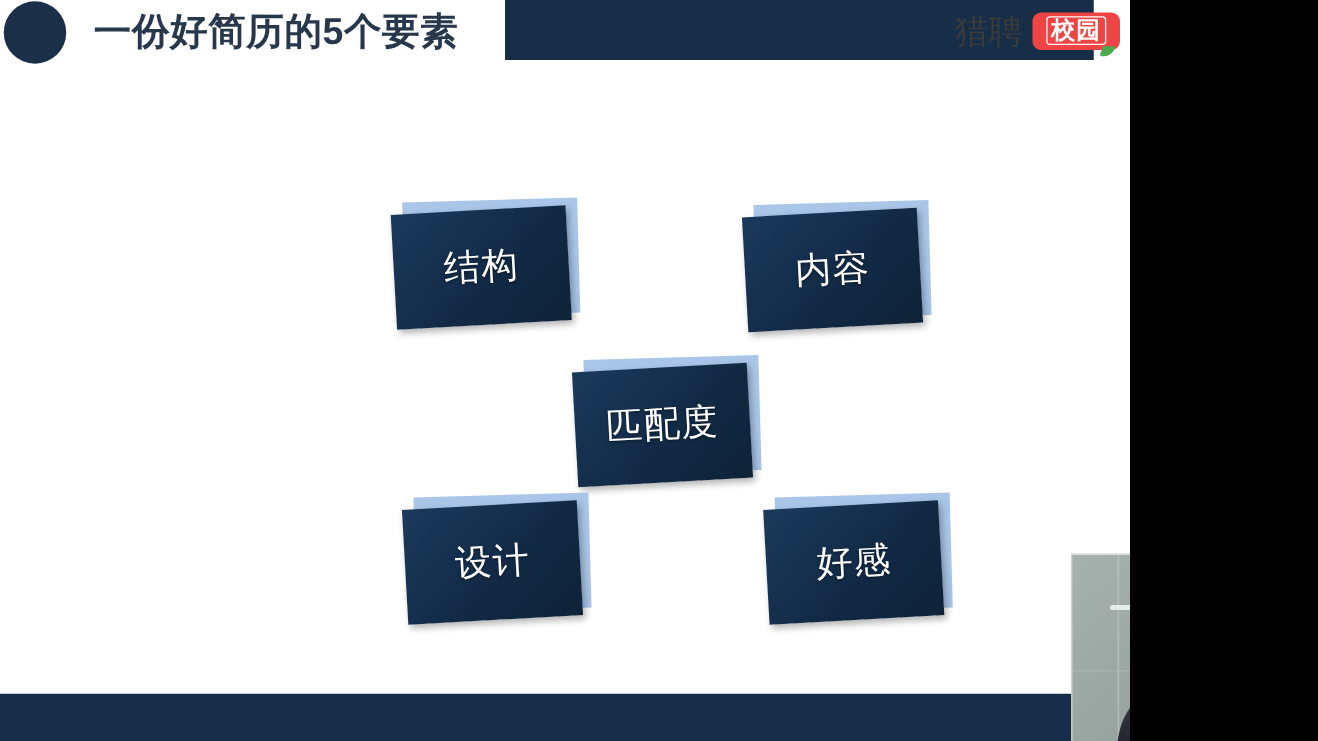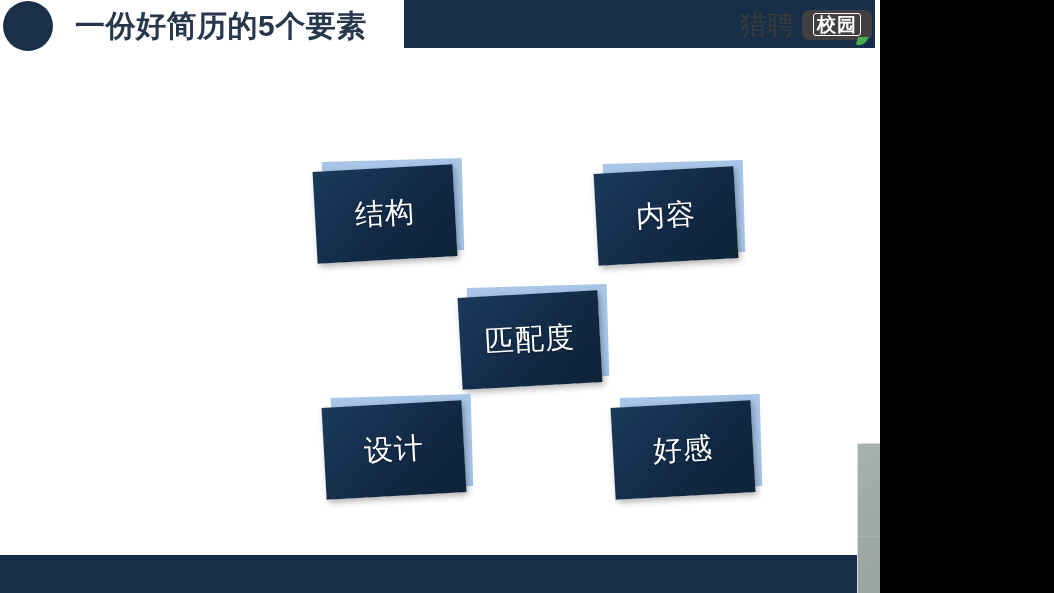--- a/index.html
+++ b/index.html
@@ -10,20 +10,21 @@
   }
   body {
     font-family: "Liberation Sans", "DejaVu Sans", sans-serif;
   }
   #slide {
     position: relative;
     width: 880px;
     height: 593px;
     background: #ffffff;
     overflow: hidden;
+    padding-left: 24px;
   }
 
   
   #header-bullet {
     position: absolute;
     left: 3px;
     top: 1px;
     width: 50px;
     height: 50px;
     border-radius: 50%;
@@ -62,21 +63,21 @@
   }
   #brand-name {
     font-size: 27px;
     font-weight: 400;
     color: #3b3b3b;
     letter-spacing: 0px;
     line-height: 30px;
   }
   #brand-badge {
     position: relative;
-    background: #404040;
+    background: #ef4444;
     color: #ffffff;
     font-size: 19px;
     font-weight: 700;
     padding: 3px 11px 4px 11px;
     border-radius: 7px 7px 7px 7px;
     line-height: 21px;
     letter-spacing: 1px;
   }
   #brand-badge::after {
     content: "";

